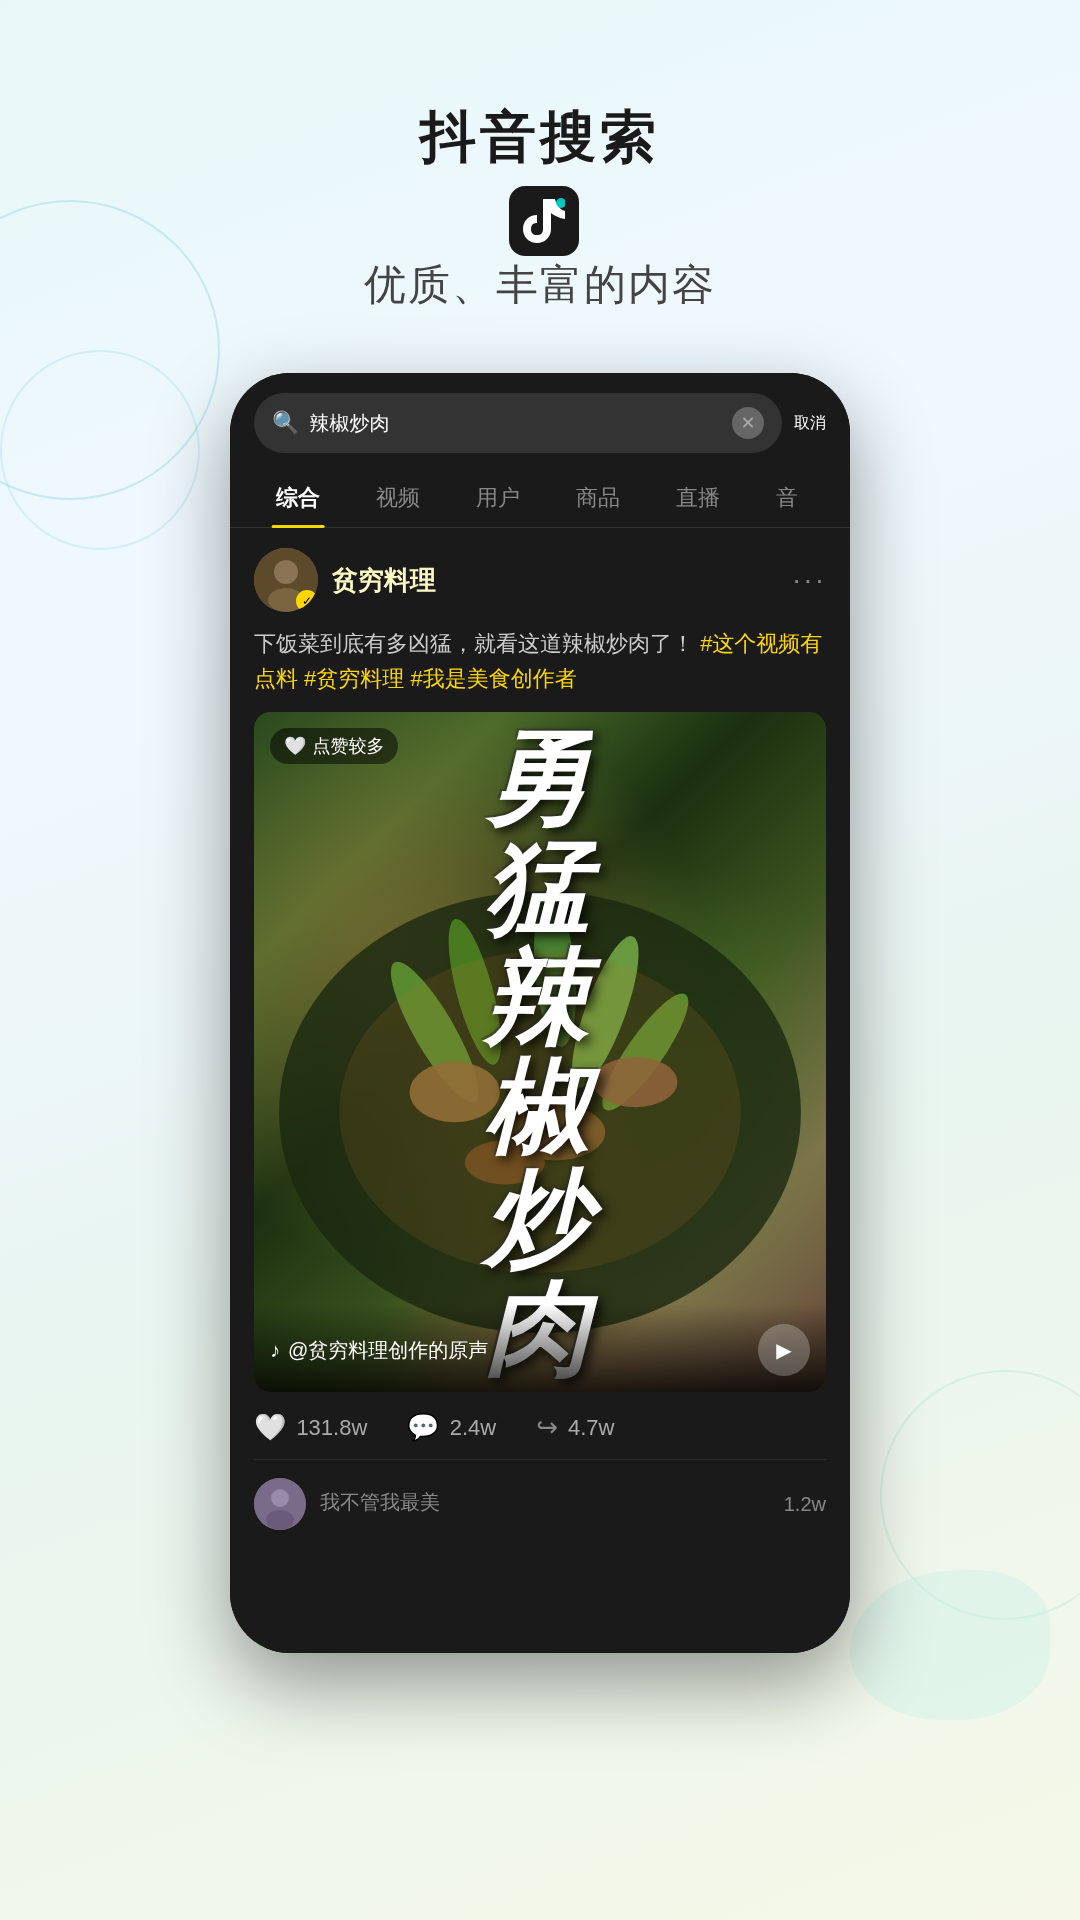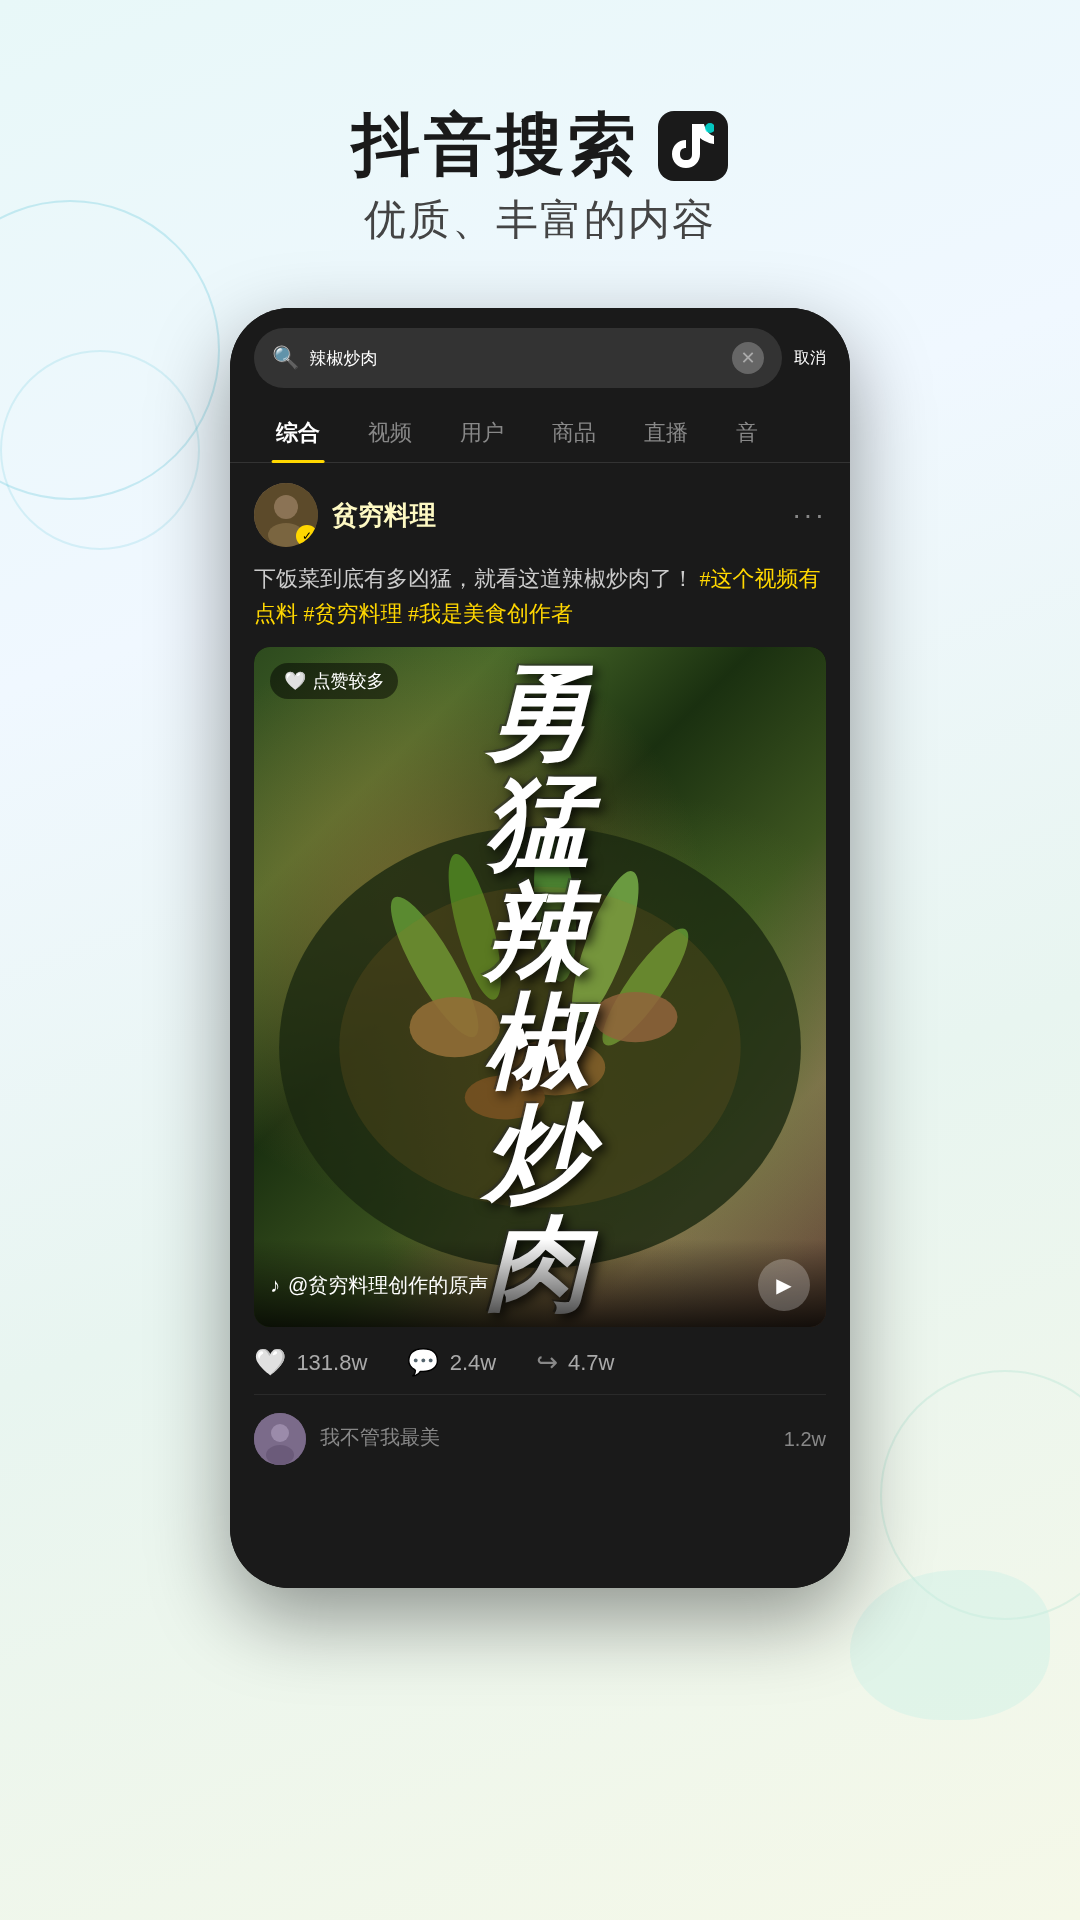--- a/index.html
+++ b/index.html
@@ -53,28 +53,29 @@
     
     .header {
       text-align: center;
       padding-top: 100px;
       padding-bottom: 40px;
       position: relative;
       z-index: 10;
     }
 
     .app-title {
-      font-size: 68px;
+      font-size: 56px;
       font-weight: 900;
       color: #1a1a1a;
       letter-spacing: 4px;
       display: flex;
       align-items: center;
       justify-content: center;
       gap: 10px;
+      flex-direction: column;
     }
 
     .subtitle {
       font-size: 42px;
       color: #444;
       margin-top: 1px;
       letter-spacing: 2px;
     }
 
     
@@ -122,21 +123,21 @@
       gap: 10px;
     }
 
     .search-icon-inner {
       color: #aaa;
       font-size: 22px;
     }
 
     .search-text-value {
       color: #fff;
-      font-size: 17px;
+      font-size: 20px;
       flex: 1;
     }
 
     .clear-btn {
       width: 32px;
       height: 32px;
       background: #666;
       border-radius: 50%;
       display: flex;
       align-items: center;
@@ -149,21 +150,21 @@
       color: #fff;
       font-size: 16px;
       white-space: nowrap;
     }
 
     
     .tabs {
       display: flex;
       padding: 0 24px;
       border-bottom: 1px solid #333;
-      gap: 4px;
+      gap: 12px;
     }
 
     .tab {
       padding: 14px 22px;
       font-size: 22px;
       color: #888;
       position: relative;
     }
 
     .tab.active {
@@ -235,21 +236,20 @@
       color: #888;
       font-size: 28px;
       letter-spacing: 2px;
     }
 
     
     .post-desc {
       font-size: 22px;
       line-height: 1.6;
       margin-bottom: 16px;
-      font-family: Liberation Serif, serif;
     }
 
     .post-desc .normal-text {
       color: #ccc;
     }
 
     .post-desc .hashtag {
       color: #FFD700;
     }
 

